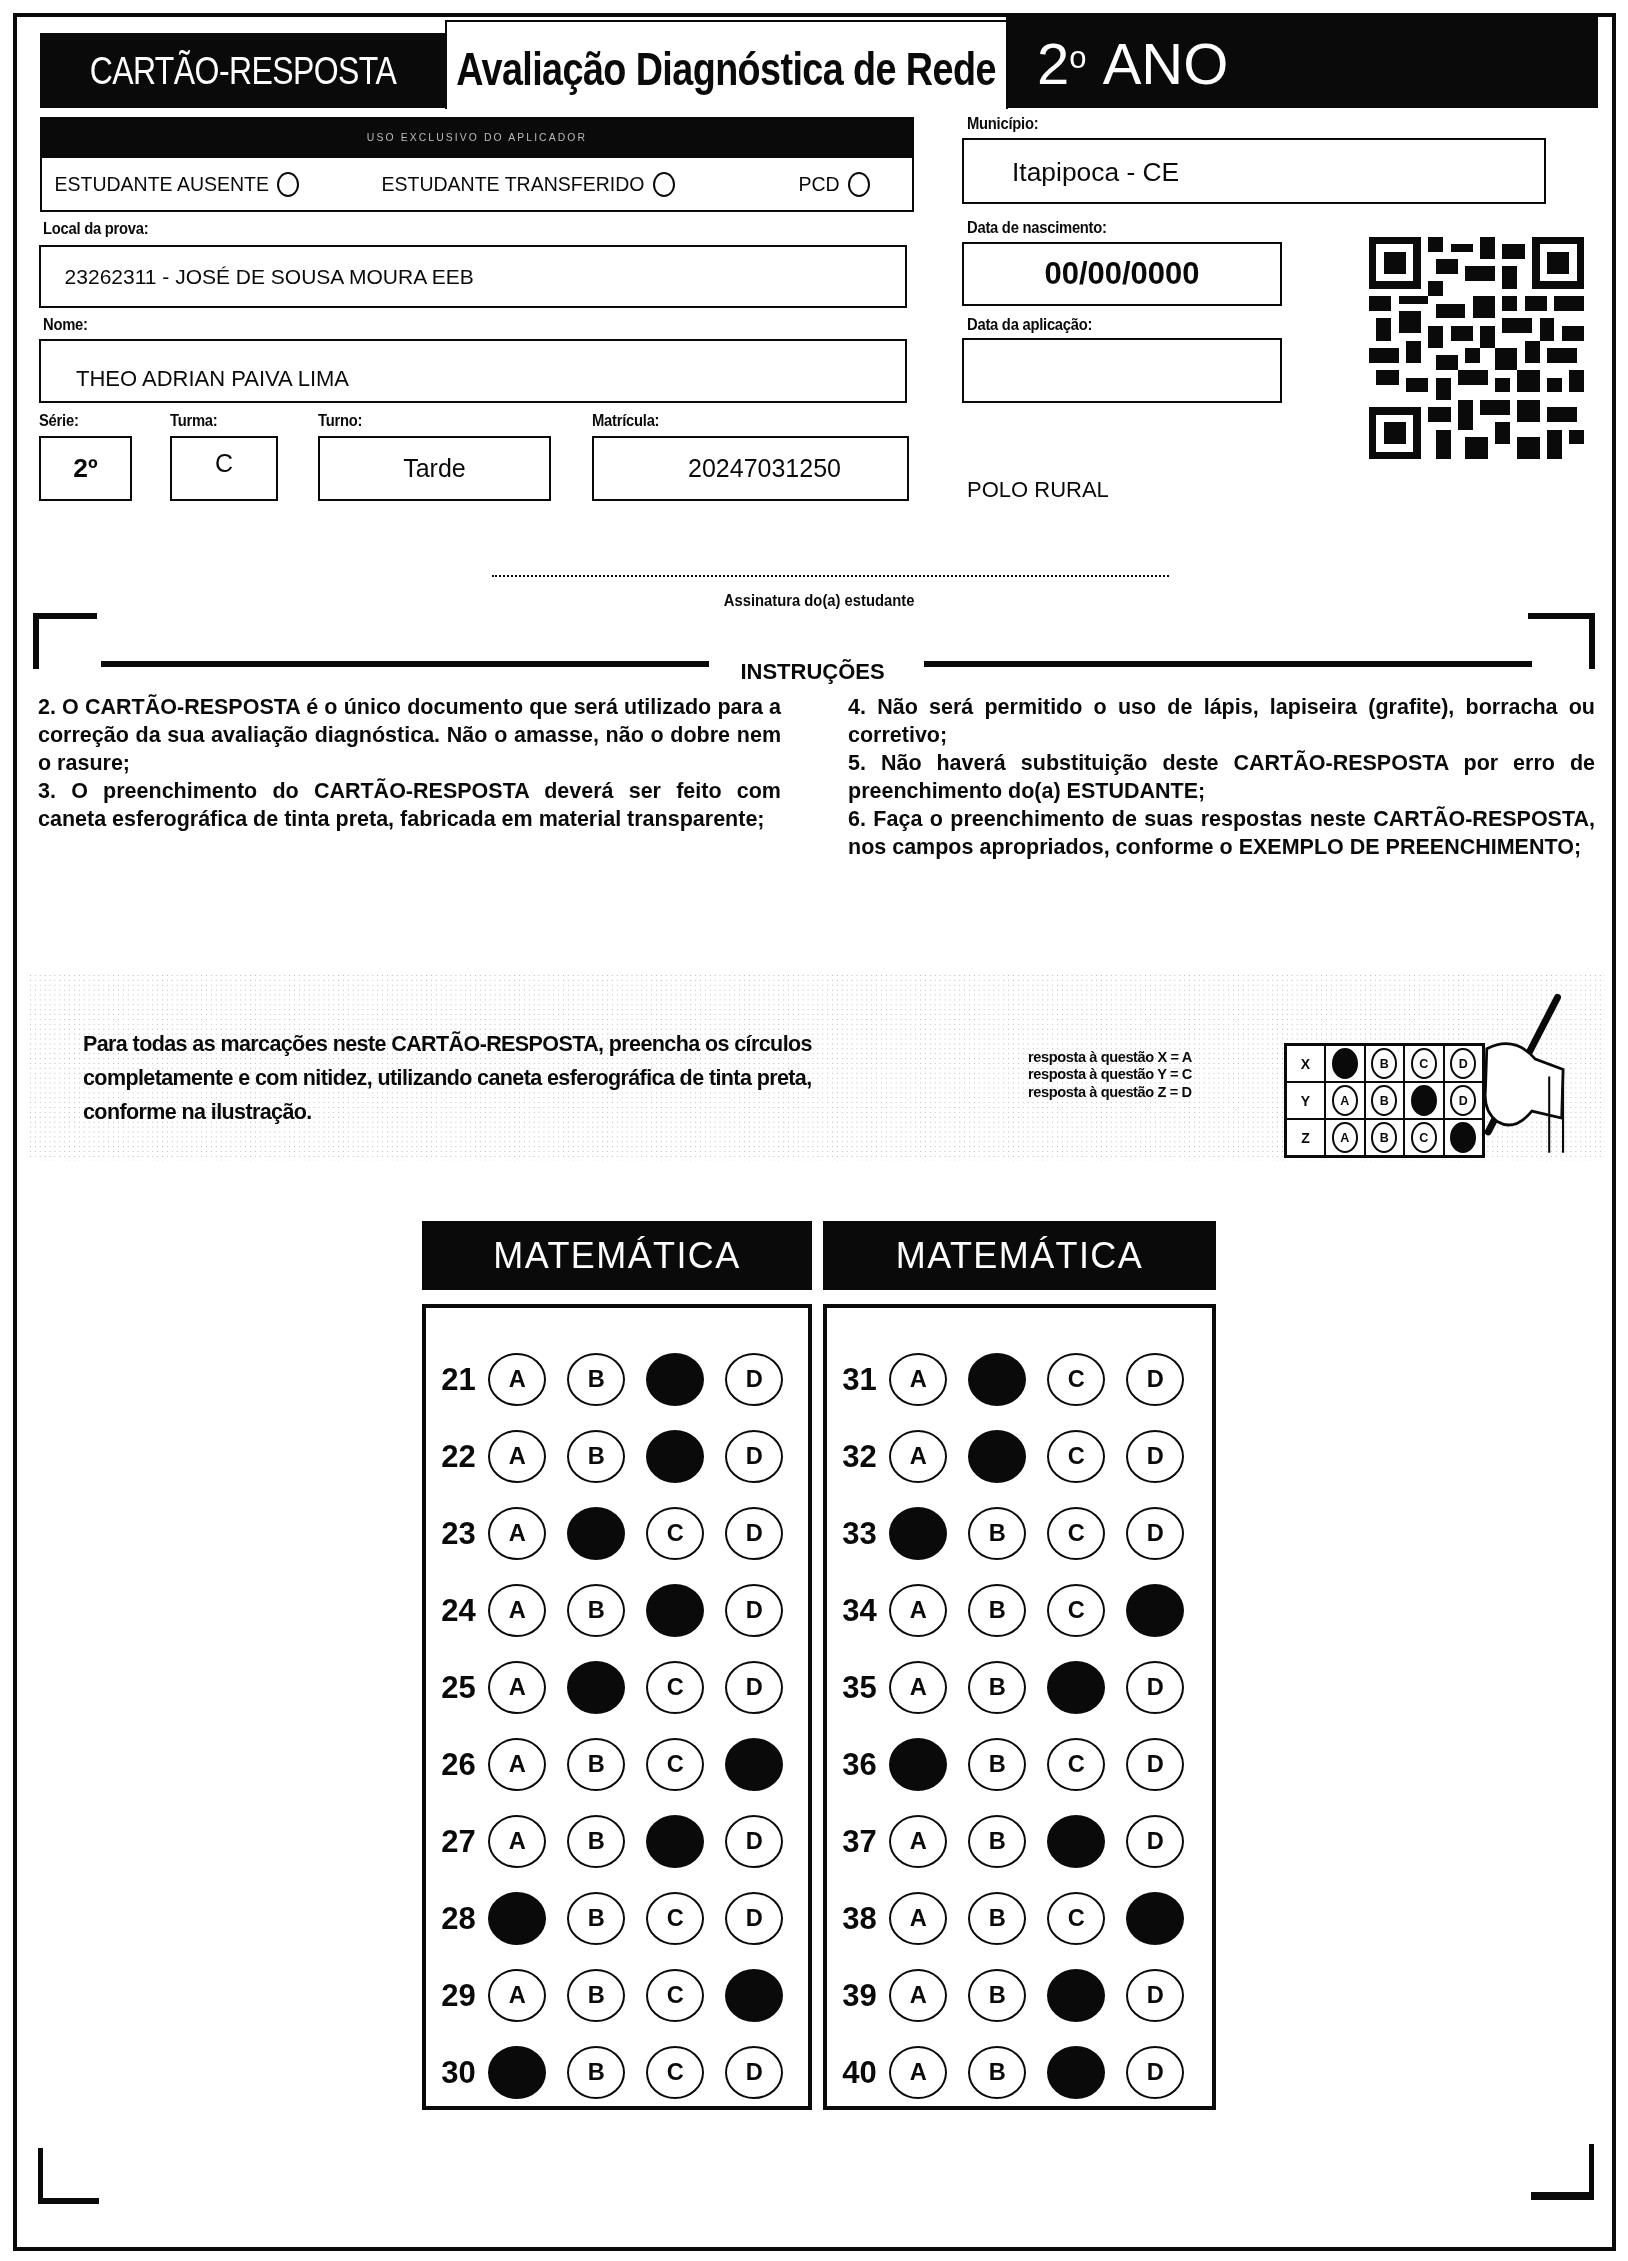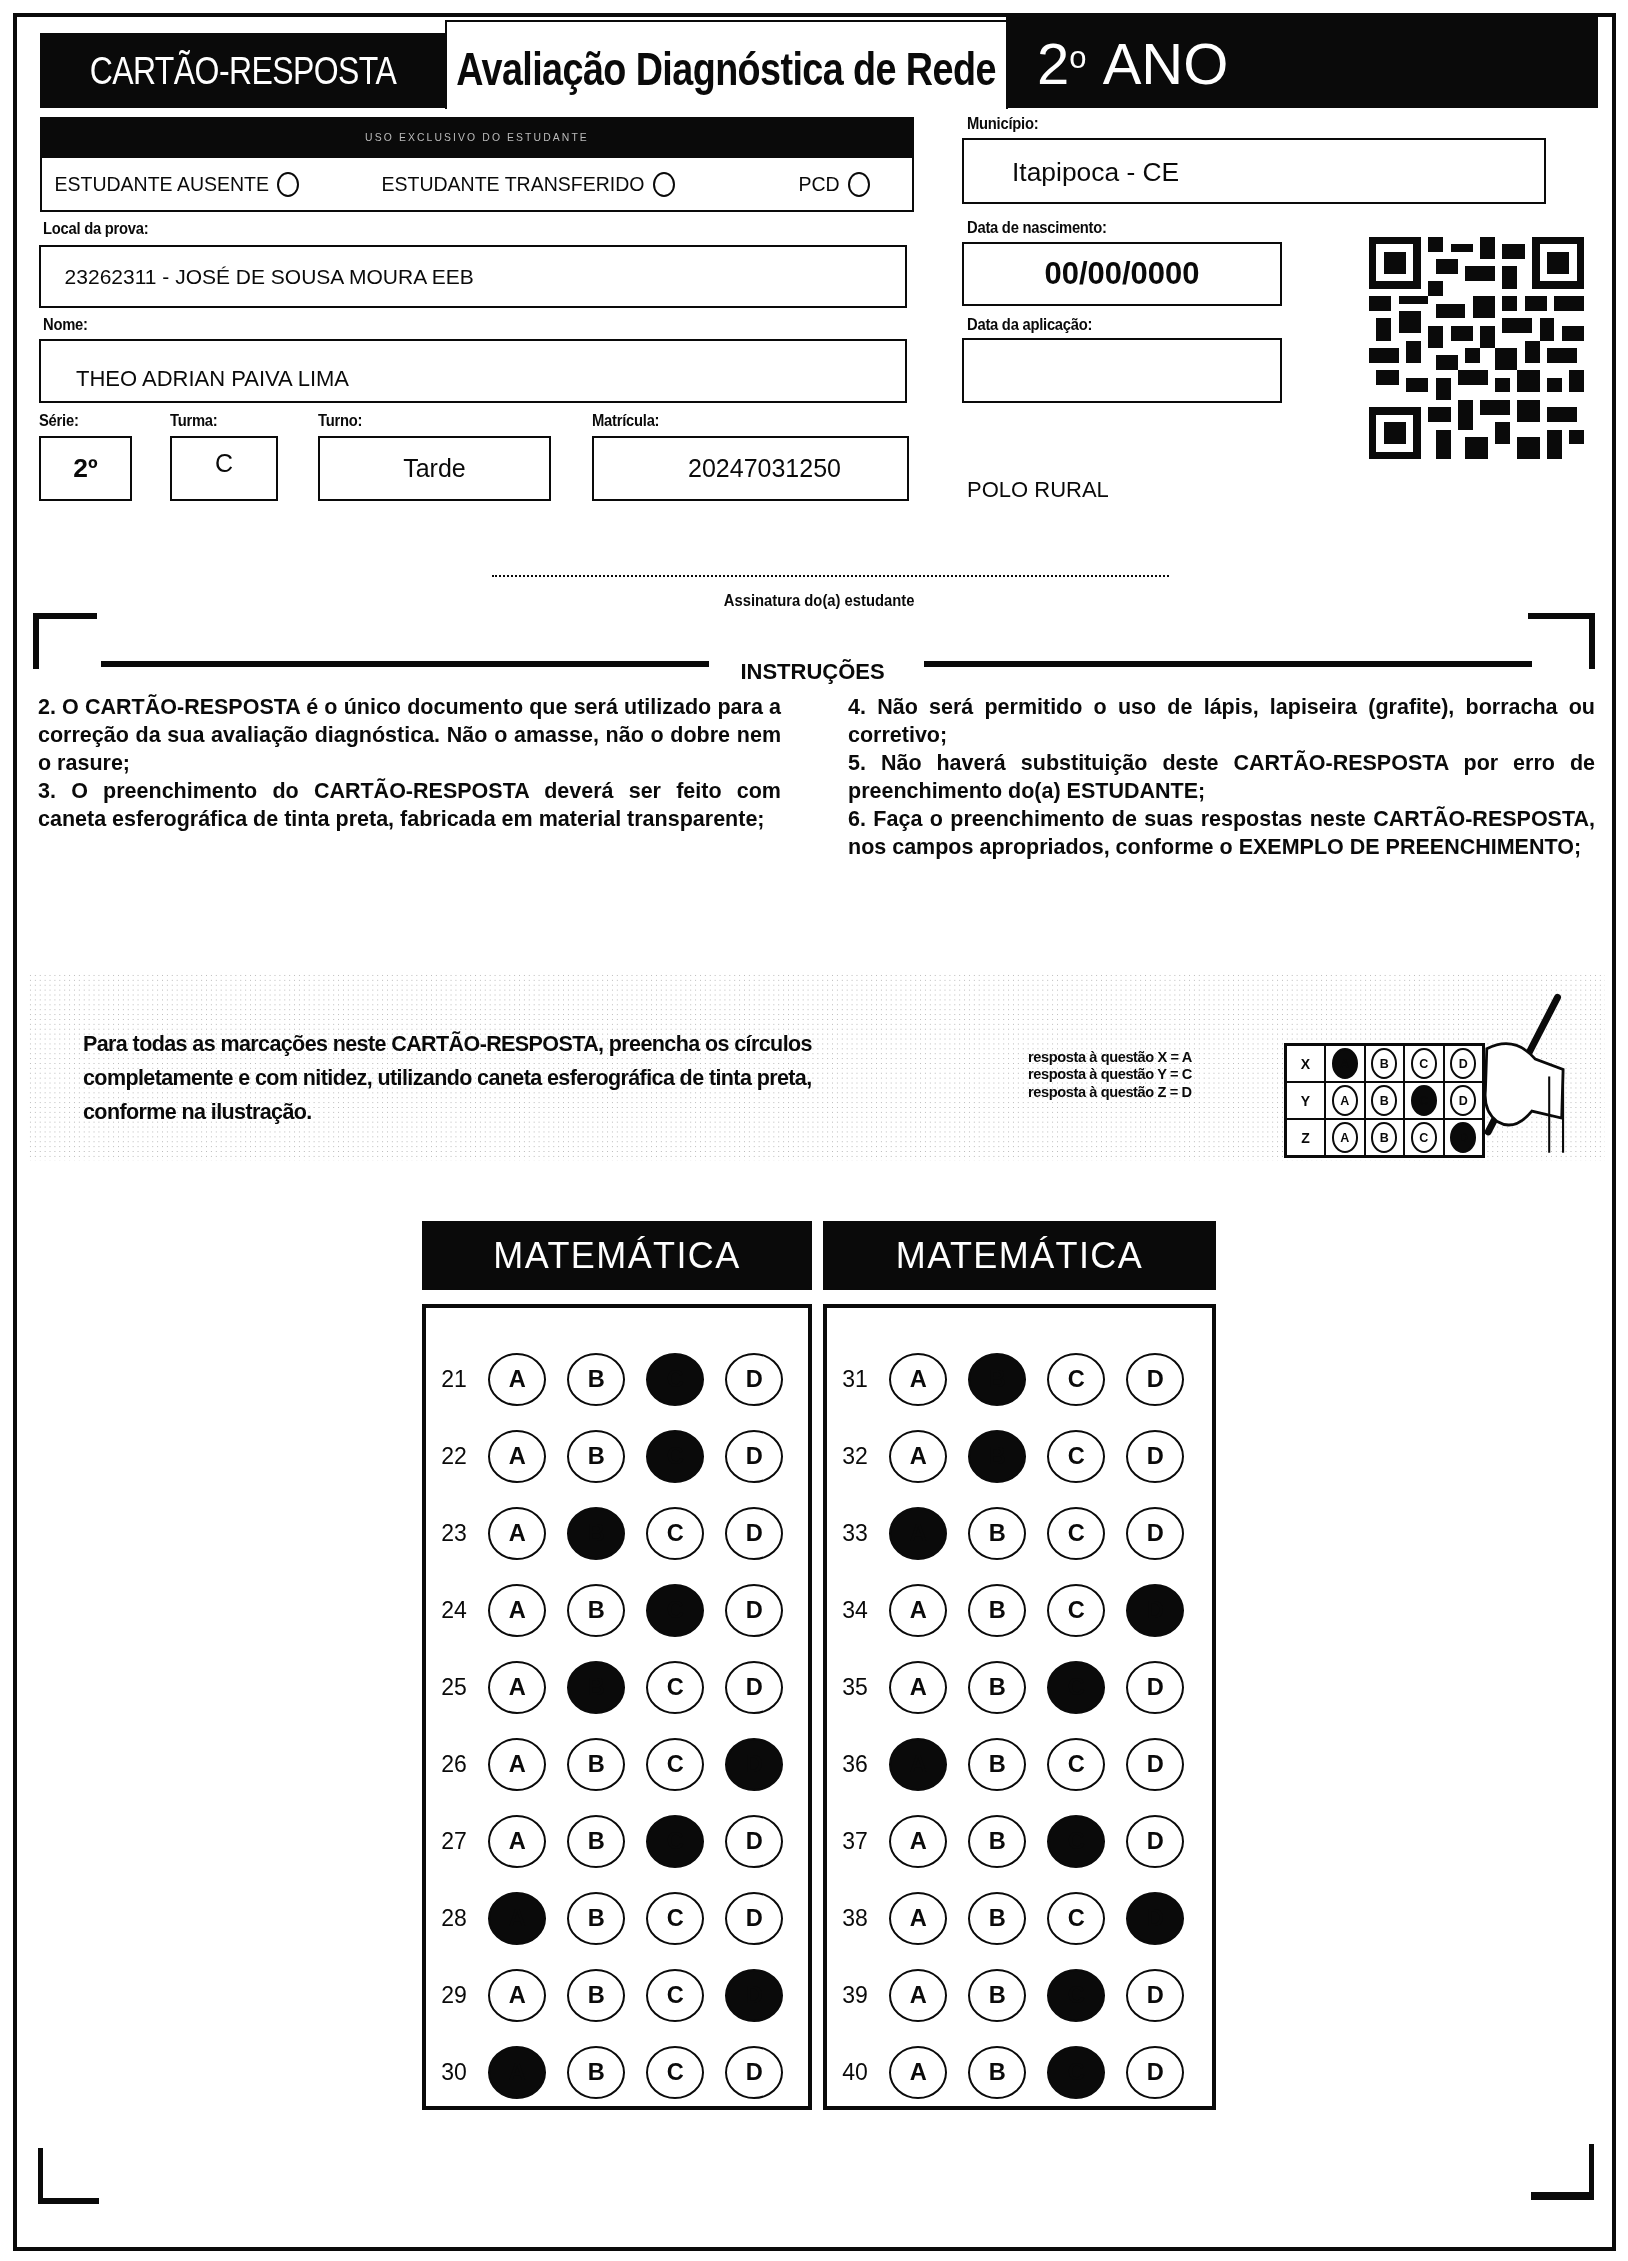--- a/index.html
+++ b/index.html
@@ -50,41 +50,41 @@
   .ex-legend { left: 1028px; top: 1049px; font-size: 14.6px; font-weight: bold; line-height: 17.4px; letter-spacing: -0.4px; }
   .ex-grid { left: 1284px; top: 1043px; width: 201px; height: 115px; border: 2.8px solid #0a0a0a; background: #fff; display: grid;
     grid-template-columns: 39px repeat(4, 1fr); grid-template-rows: repeat(3, 1fr); }
   .ex-cell { border: 1px solid #0a0a0a; display: flex; align-items: center; justify-content: center; font-size: 14px; font-weight: bold; }
   .ex-bub { width: 26.4px; height: 31px; border: 2.1px solid #0a0a0a; border-radius: 50%; display: flex; align-items: center; justify-content: center; font-size: 12.5px; }
   .ex-bub.filled { background: #0a0a0a; color: #0a0a0a; }
 
   .subj { height: 69px; background: #0a0a0a; color: #fff; font-size: 36px; display: flex; align-items: center; justify-content: center; letter-spacing: 1.4px; }
   .grid-box { border: 4.2px solid #0a0a0a; padding-top: 33px; }
   .q-row { height: 77px; display: flex; align-items: center; padding-left: 15.3px; }
-  .q-num { width: 47px; font-size: 23px; font-weight: normal; }
+  .q-num { width: 47px; font-size: 31px; font-weight: bold; }
   .bub { width: 58px; height: 53px; border: 2.8px solid #0a0a0a; border-radius: 50%; display: flex; align-items: center; justify-content: center;
     font-size: 23.6px; font-weight: bold; margin-right: 21px; }
   .bub.filled { background: #0a0a0a; color: #0a0a0a; }
 </style>
 </head>
 <body>
 
 <div class="abs outer"></div>
 
 <div class="abs hdr-left">
     <span>CARTÃO-RESPOSTA</span>
   </div>
 <div class="abs hdr-mid">
     <span>Avaliação Diagnóstica de Rede</span>
   </div>
 <div class="abs hdr-right">
   <span>2</span><sup>o</sup>&nbsp;<span>ANO</span>
 </div>
 
-<div class="abs apl-bar">USO EXCLUSIVO DO ESTUDANTE</div>
+<div class="abs apl-bar">USO EXCLUSIVO DO APLICADOR</div>
 <div class="abs apl-row">
   <div class="opt" style="width:327px">
     <span>ESTUDANTE AUSENTE</span>
     <span class="radio"></span>
   </div>
   <div class="opt" style="width:417px">
     <span>ESTUDANTE TRANSFERIDO</span>
     <span class="radio"></span>
   </div>
   <div class="opt">

